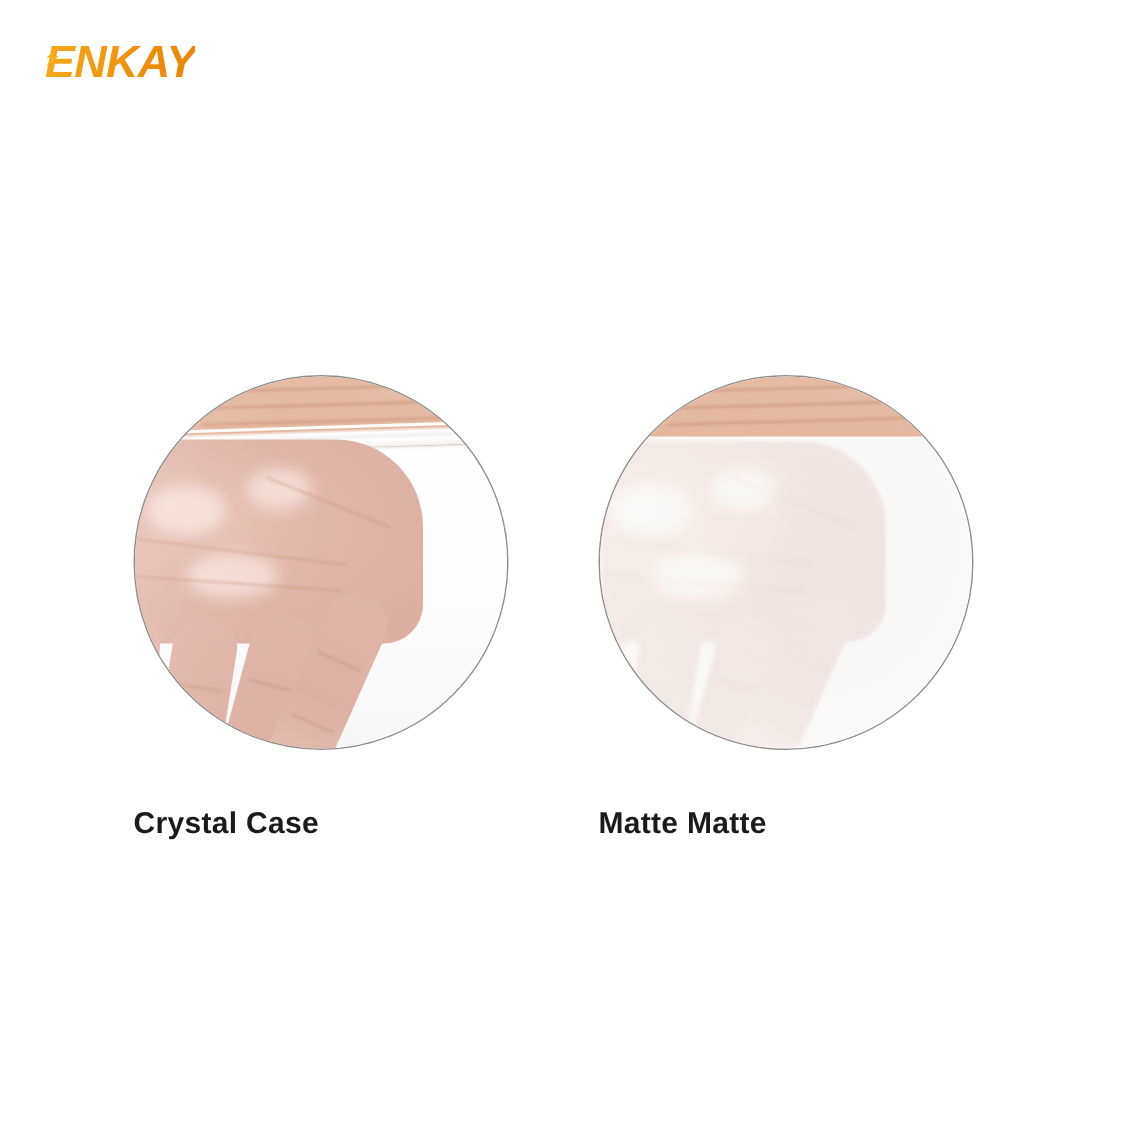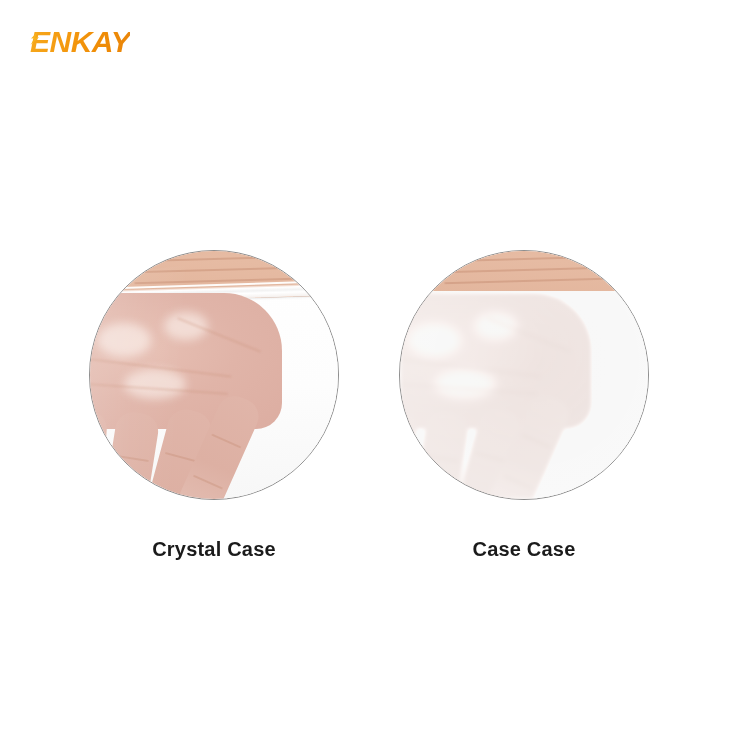--- a/index.html
+++ b/index.html
@@ -250,21 +250,21 @@
   }
   .variant-matte .top-sharp .wrist-bare {
     top: -14px;
     filter: none;
   }
 
   .caption {
     position: absolute;
     top: 288px;
     width: 250px;
-    text-align: center;
+    text-align: left;
     font-size: 20px;
     font-weight: bold;
     color: #1b1b1b;
     letter-spacing: 0.2px;
   }
 </style>
 </head>
 <body>
 
 <div class="page">
@@ -370,17 +370,17 @@
         </div>
         <div class="frost"></div>
         <div class="top-sharp">
           <div class="wrist-bare">
             <div class="wrist-crease" style="left:6%;  top:34%; width:62%;"></div>
             <div class="wrist-crease" style="left:12%; top:52%; width:70%;"></div>
             <div class="wrist-crease" style="left:24%; top:70%; width:58%;"></div>
           </div>
         </div>
       </div>
-      <div class="caption">Case Case</div>
+      <div class="caption">Matte Matte</div>
     </div>
 
   </div>
 </div>
 
 </body></html>

